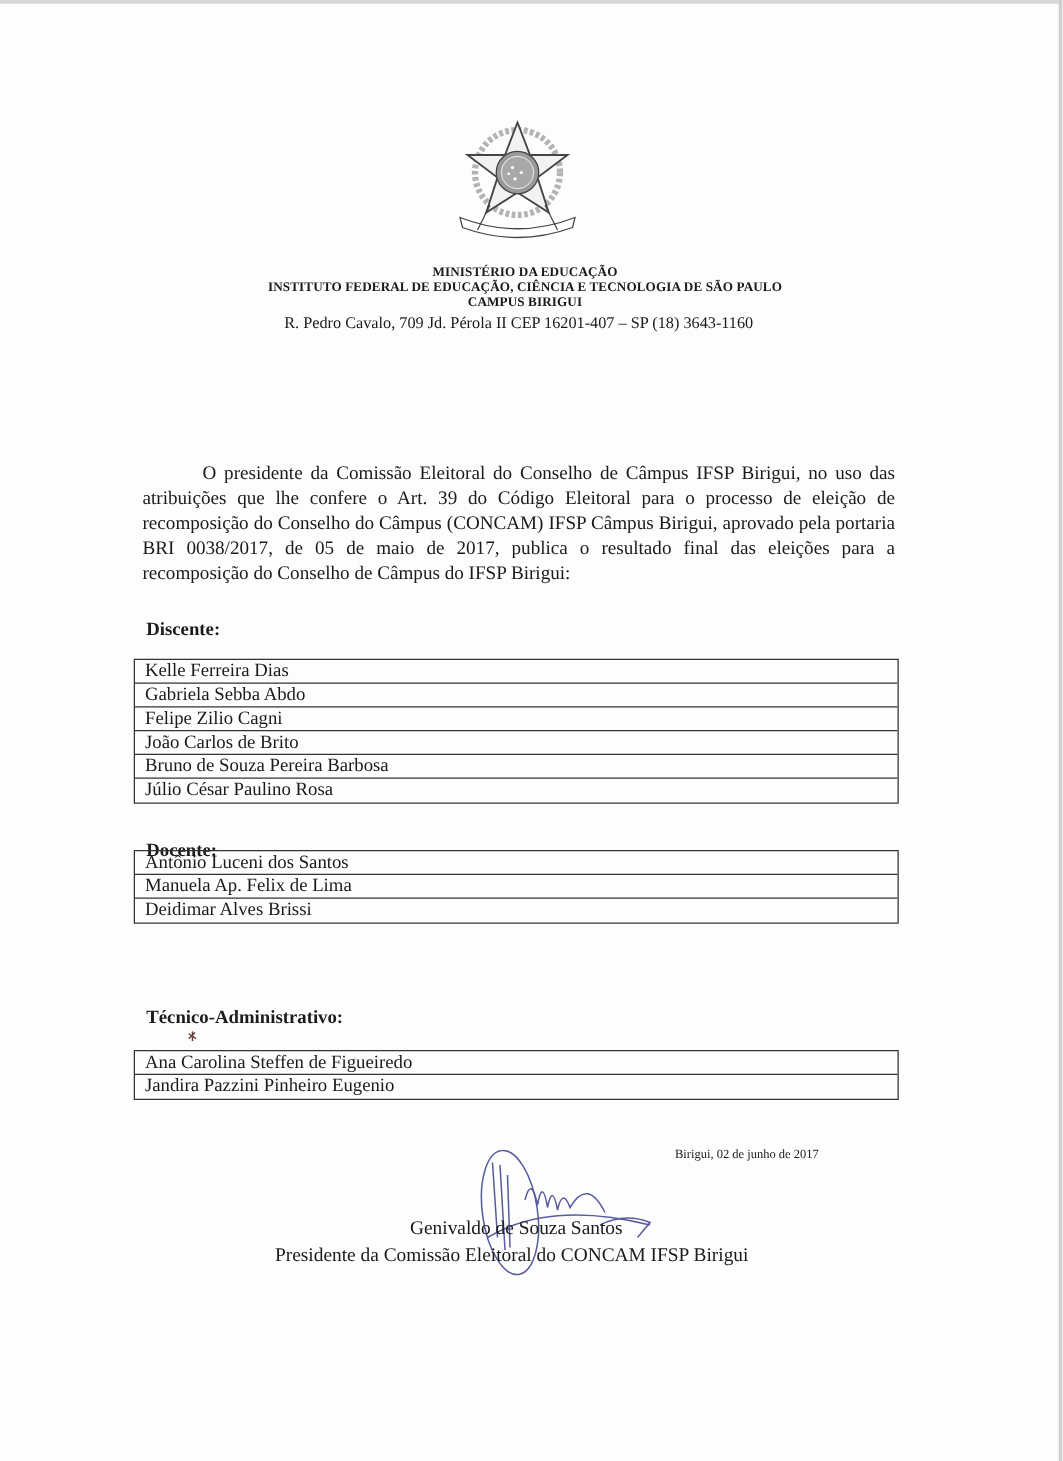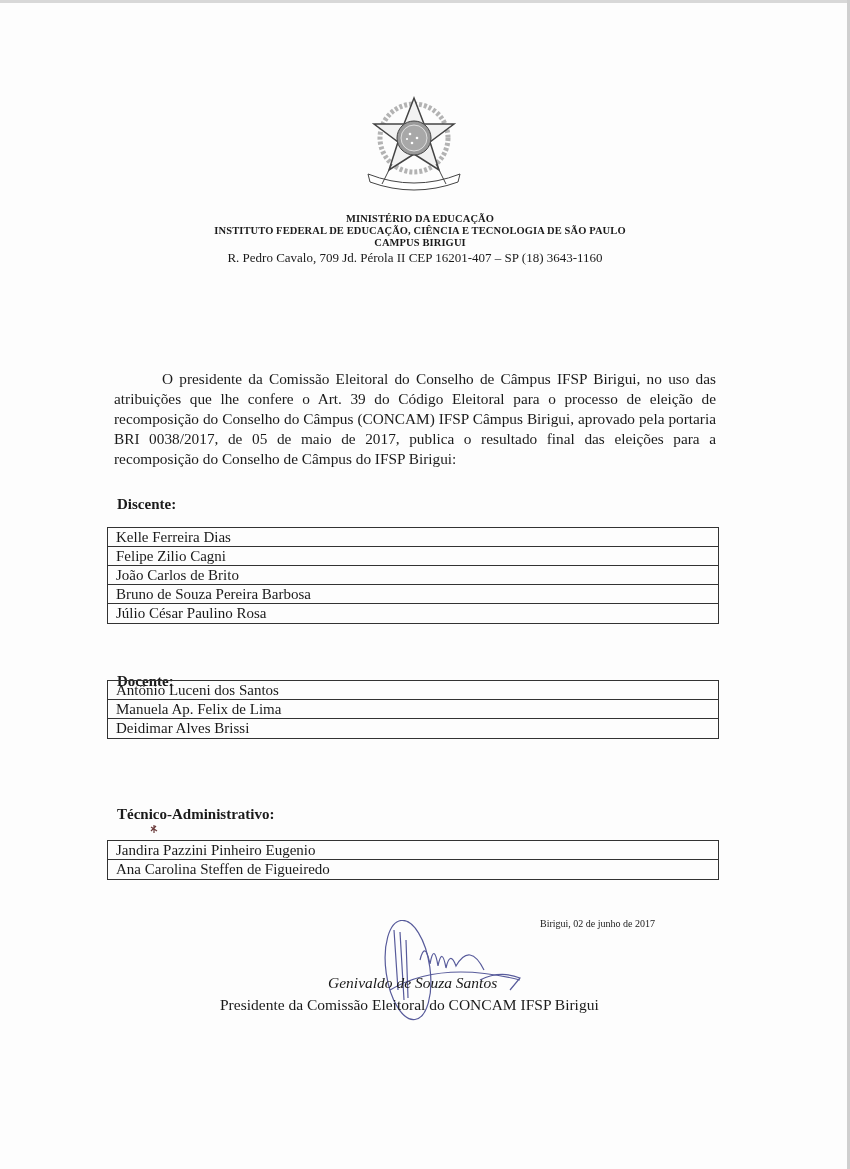--- a/index.html
+++ b/index.html
@@ -25,21 +25,21 @@
   .names-table {
     position:absolute; left:107px; width:610px; border:1px solid #333;
     border-collapse:collapse;
   }
   .names-table .row {
     height:19px; border-bottom:1px solid #333; font-size:15px; line-height:19px;
     padding-left:8px; box-sizing:border-box;
   }
   .names-table .row:last-child { border-bottom:none; }
   .date { position:absolute; left:540px; top:918px; font-size:10px; }
-  .sig-name { position:absolute; left:328px; top:974px; font-size:15.5px;font-style:italic; }
+  .sig-name { position:absolute; left:328px; top:974px; font-size:15.5px; }
   .sig-role { position:absolute; left:220px; top:996px; font-size:15.5px; }
   .signature { position:absolute; left:380px; top:920px; width:150px; height:110px; }
   .mark { position:absolute; left:150px; top:825px; width:8px; height:8px; }
 </style>
 </head>
 <body>
 
 <div class="edge-top"></div>
 <div class="edge-right"></div>
 
@@ -61,40 +61,41 @@
 <div class="header h1 h-line">MINISTÉRIO DA EDUCAÇÃO</div>
 <div class="header h2 h-line">INSTITUTO FEDERAL DE EDUCAÇÃO, CIÊNCIA E TECNOLOGIA DE SÃO PAULO</div>
 <div class="header h3 h-line">CAMPUS BIRIGUI</div>
 <div class="addr">R. Pedro Cavalo, 709   Jd. Pérola II CEP 16201-407 – SP (18) 3643-1160</div>
 
 <div class="body-text"><span class="indent"></span><span>O presidente da Comissão Eleitoral do Conselho de Câmpus IFSP Birigui, no uso das atribuições que lhe confere o Art. 39 do Código Eleitoral para o processo de eleição de recomposição do Conselho do Câmpus (CONCAM) IFSP Câmpus Birigui, aprovado pela portaria BRI 0038/2017, de 05 de maio de 2017, publica o resultado final das eleições para a recomposição do Conselho de Câmpus do IFSP Birigui:</span></div>
 
 <div class="section-title" style="left:117px; top:496px;">Discente:</div>
 <div class="names-table" style="top:527px;">
   <div class="row">Kelle Ferreira Dias</div>
+  <div class="row">Gabriela Sebba Abdo</div>
   <div class="row">Felipe Zilio Cagni</div>
   <div class="row">João Carlos de Brito</div>
   <div class="row">Bruno de Souza Pereira Barbosa</div>
   <div class="row">Júlio César Paulino Rosa</div>
 </div>
 
 <div class="section-title" style="left:117px; top:673px;">Docente:</div>
 <div class="names-table" style="top:680px;">
   <div class="row">Antônio Luceni dos Santos</div>
   <div class="row">Manuela Ap. Felix de Lima</div>
   <div class="row">Deidimar Alves Brissi</div>
 </div>
 
 <div class="section-title" style="left:117px; top:806px;">Técnico-Administrativo:</div>
 <svg class="mark" viewBox="0 0 8 8">
   <path d="M1,2 L7,6 M1,6 L6,1 M4,0 L4,8" stroke="#6b3b3b" stroke-width="1.2"></path>
 </svg>
 <div class="names-table" style="top:840px;">
+  <div class="row">Ana Carolina Steffen de Figueiredo</div>
   <div class="row">Jandira Pazzini Pinheiro Eugenio</div>
-  <div class="row">Ana Carolina Steffen de Figueiredo</div>
 </div>
 
 <div class="date">Birigui, 02 de junho de 2017</div>
 
 <svg class="signature" viewBox="0 0 150 110">
   <g fill="none" stroke="#3b3f8a" stroke-width="1.2" opacity="0.85">
     <ellipse cx="28" cy="50" rx="22" ry="50" transform="rotate(-8 28 50)"></ellipse>
     <path d="M14,10 L18,70 M20,12 L24,80 M26,20 L28,78"></path>
     <path d="M40,40 Q45,20 50,44 Q54,22 58,46 Q62,26 66,48 Q70,30 76,46 Q90,22 104,50"></path>
     <path d="M10,70 Q60,40 140,60"></path>

